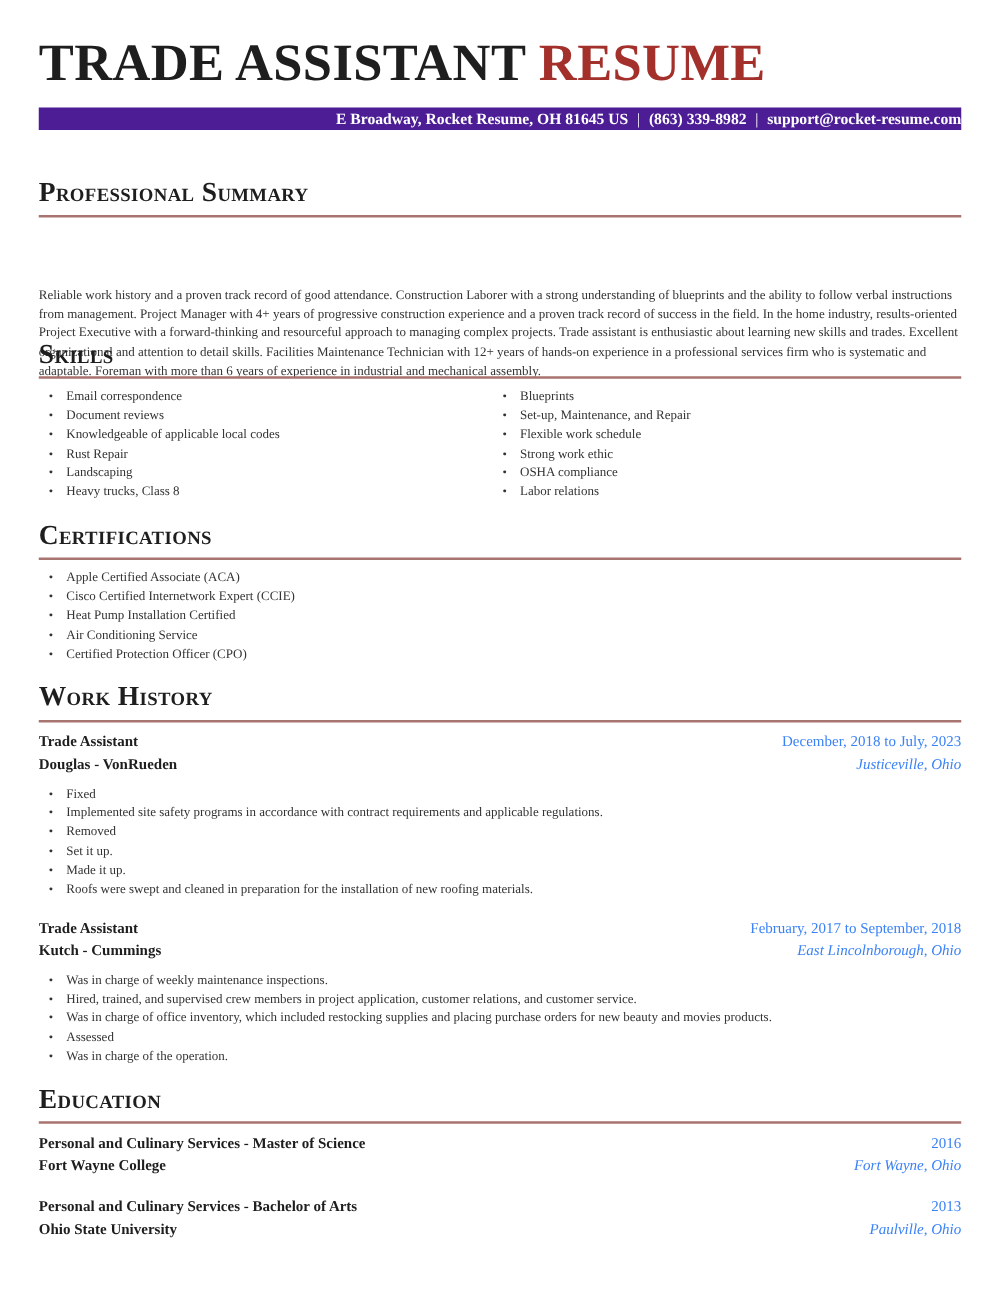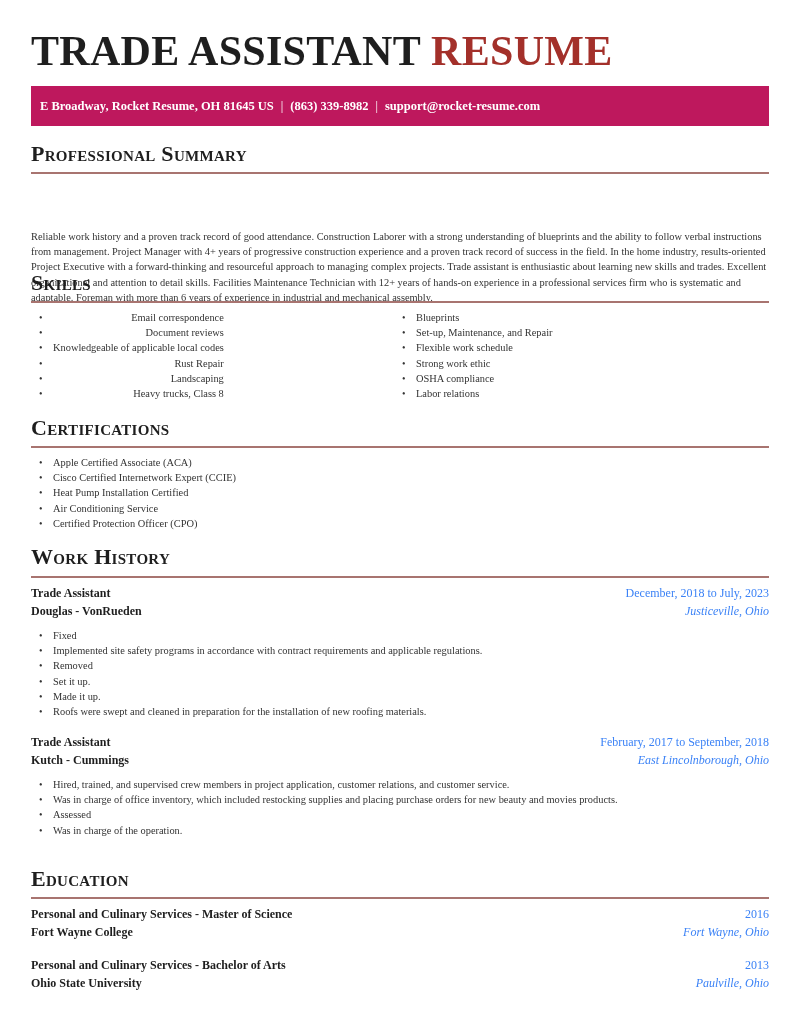--- a/index.html
+++ b/index.html
@@ -13,24 +13,24 @@
     .page { position: absolute; left: 31px; top: 0; width: 738px; }
 
     .title {
       position: absolute; top: 26px; left: 0;
       font-size: 42px; font-weight: bold; letter-spacing: 0.3px;
       color: #1e1e1e; line-height: 50px; white-space: nowrap;
     }
     .title .accent { color: #a3302a; }
 
     .contact-bar {
-      position: absolute; top: 86px; left: 0; width: 738px; height: 40px;
-      background: #be185d; color: #ffffff;
+      position: absolute; top: 86px; left: 0; width: 738px; height: 18px;
+      background: #4c1d95; color: #ffffff;
       font-size: 12.5px; font-weight: bold;
-      display: flex; align-items: center; padding-left: 9px; white-space: nowrap;
+      display: flex; align-items: center; padding-left: 9px; white-space: nowrap; justify-content: flex-end;
     }
     .contact-bar .sep { margin: 0 7px; font-weight: normal; }
 
     .section-title {
       position: absolute; left: 0; width: 738px;
       font-size: 22px; font-weight: bold; font-variant: small-caps;
       color: #1e1e1e; line-height: 26px; letter-spacing: 0.3px;
     }
     .rule {
       position: absolute; left: 0; width: 738px; height: 2px;
@@ -80,21 +80,21 @@
     <span class="sep">|</span>
     <span>support@rocket-resume.com</span>
   </div>
 
   <h2 class="section-title" style="top:141px">Professional Summary</h2>
   <div class="rule" style="top:172px"></div>
   <p class="summary">Reliable work history and a proven track record of good attendance. Construction Laborer with a strong understanding of blueprints and the ability to follow verbal instructions from management. Project Manager with 4+ years of progressive construction experience and a proven track record of success in the field. In the home industry, results-oriented Project Executive with a forward-thinking and resourceful approach to managing complex projects. Trade assistant is enthusiastic about learning new skills and trades. Excellent organizational and attention to detail skills. Facilities Maintenance Technician with 12+ years of hands-on experience in a professional services firm who is systematic and adaptable. Foreman with more than 6 years of experience in industrial and mechanical assembly.</p>
 
   <h2 class="section-title" style="top:270px">Skills</h2>
   <div class="rule" style="top:301px"></div>
-  <ul class="bullets" style="top:310px; left:0;text-align:right;">
+  <ul class="bullets" style="top:310px; left:0;">
     <li>Email correspondence</li>
     <li>Document reviews</li>
     <li>Knowledgeable of applicable local codes</li>
     <li>Rust Repair</li>
     <li>Landscaping</li>
     <li>Heavy trucks, Class 8</li>
   </ul>
   <ul class="bullets" style="top:310px; left:363px;">
     <li>Blueprints</li>
     <li>Set-up, Maintenance, and Repair</li>
@@ -136,20 +136,21 @@
 
   <div class="row" style="top:734px">
     <span class="left">Trade Assistant</span>
     <span class="right">February, 2017 to September, 2018</span>
   </div>
   <div class="row" style="top:752px">
     <span class="left">Kutch - Cummings</span>
     <span class="right italic">East Lincolnborough, Ohio</span>
   </div>
   <ul class="bullets" style="top:777px; left:0;">
+    <li>Was in charge of weekly maintenance inspections.</li>
     <li>Hired, trained, and supervised crew members in project application, customer relations, and customer service.</li>
     <li>Was in charge of office inventory, which included restocking supplies and placing purchase orders for new beauty and movies products.</li>
     <li>Assessed</li>
     <li>Was in charge of the operation.</li>
   </ul>
 
   <h2 class="section-title" style="top:866px">Education</h2>
   <div class="rule" style="top:897px"></div>
 
   <div class="row" style="top:906px">

